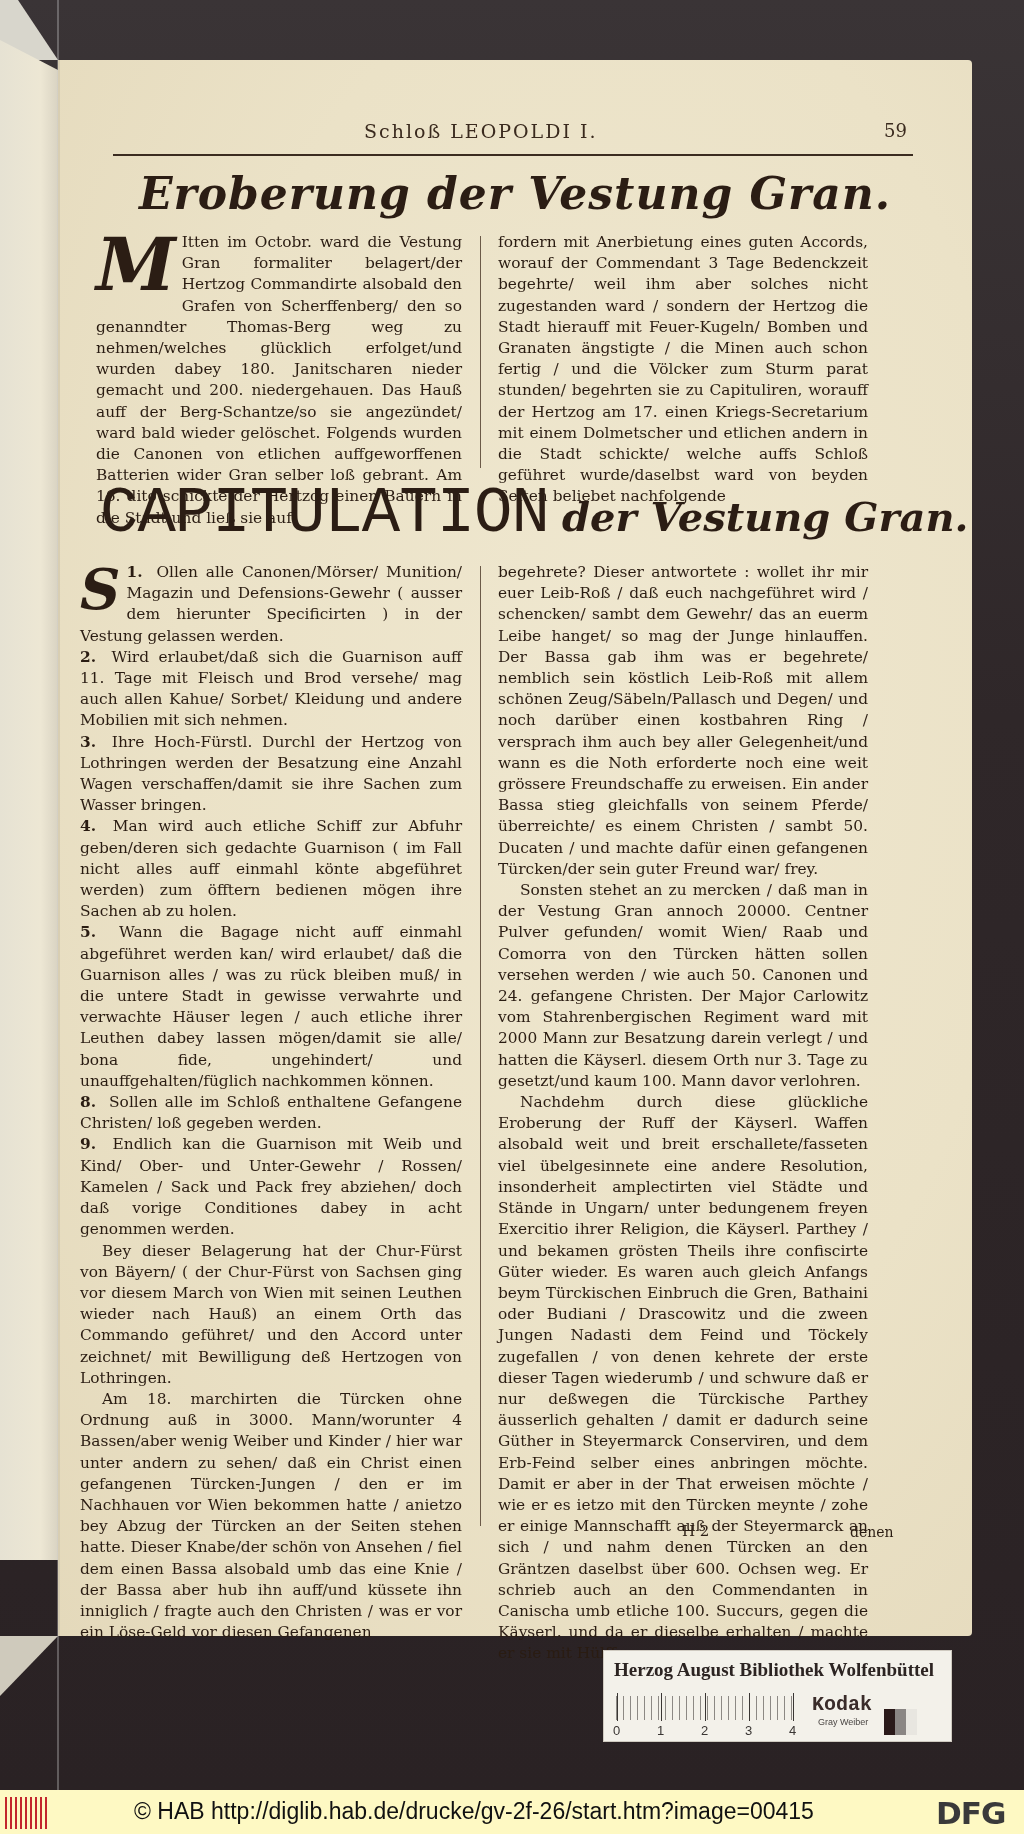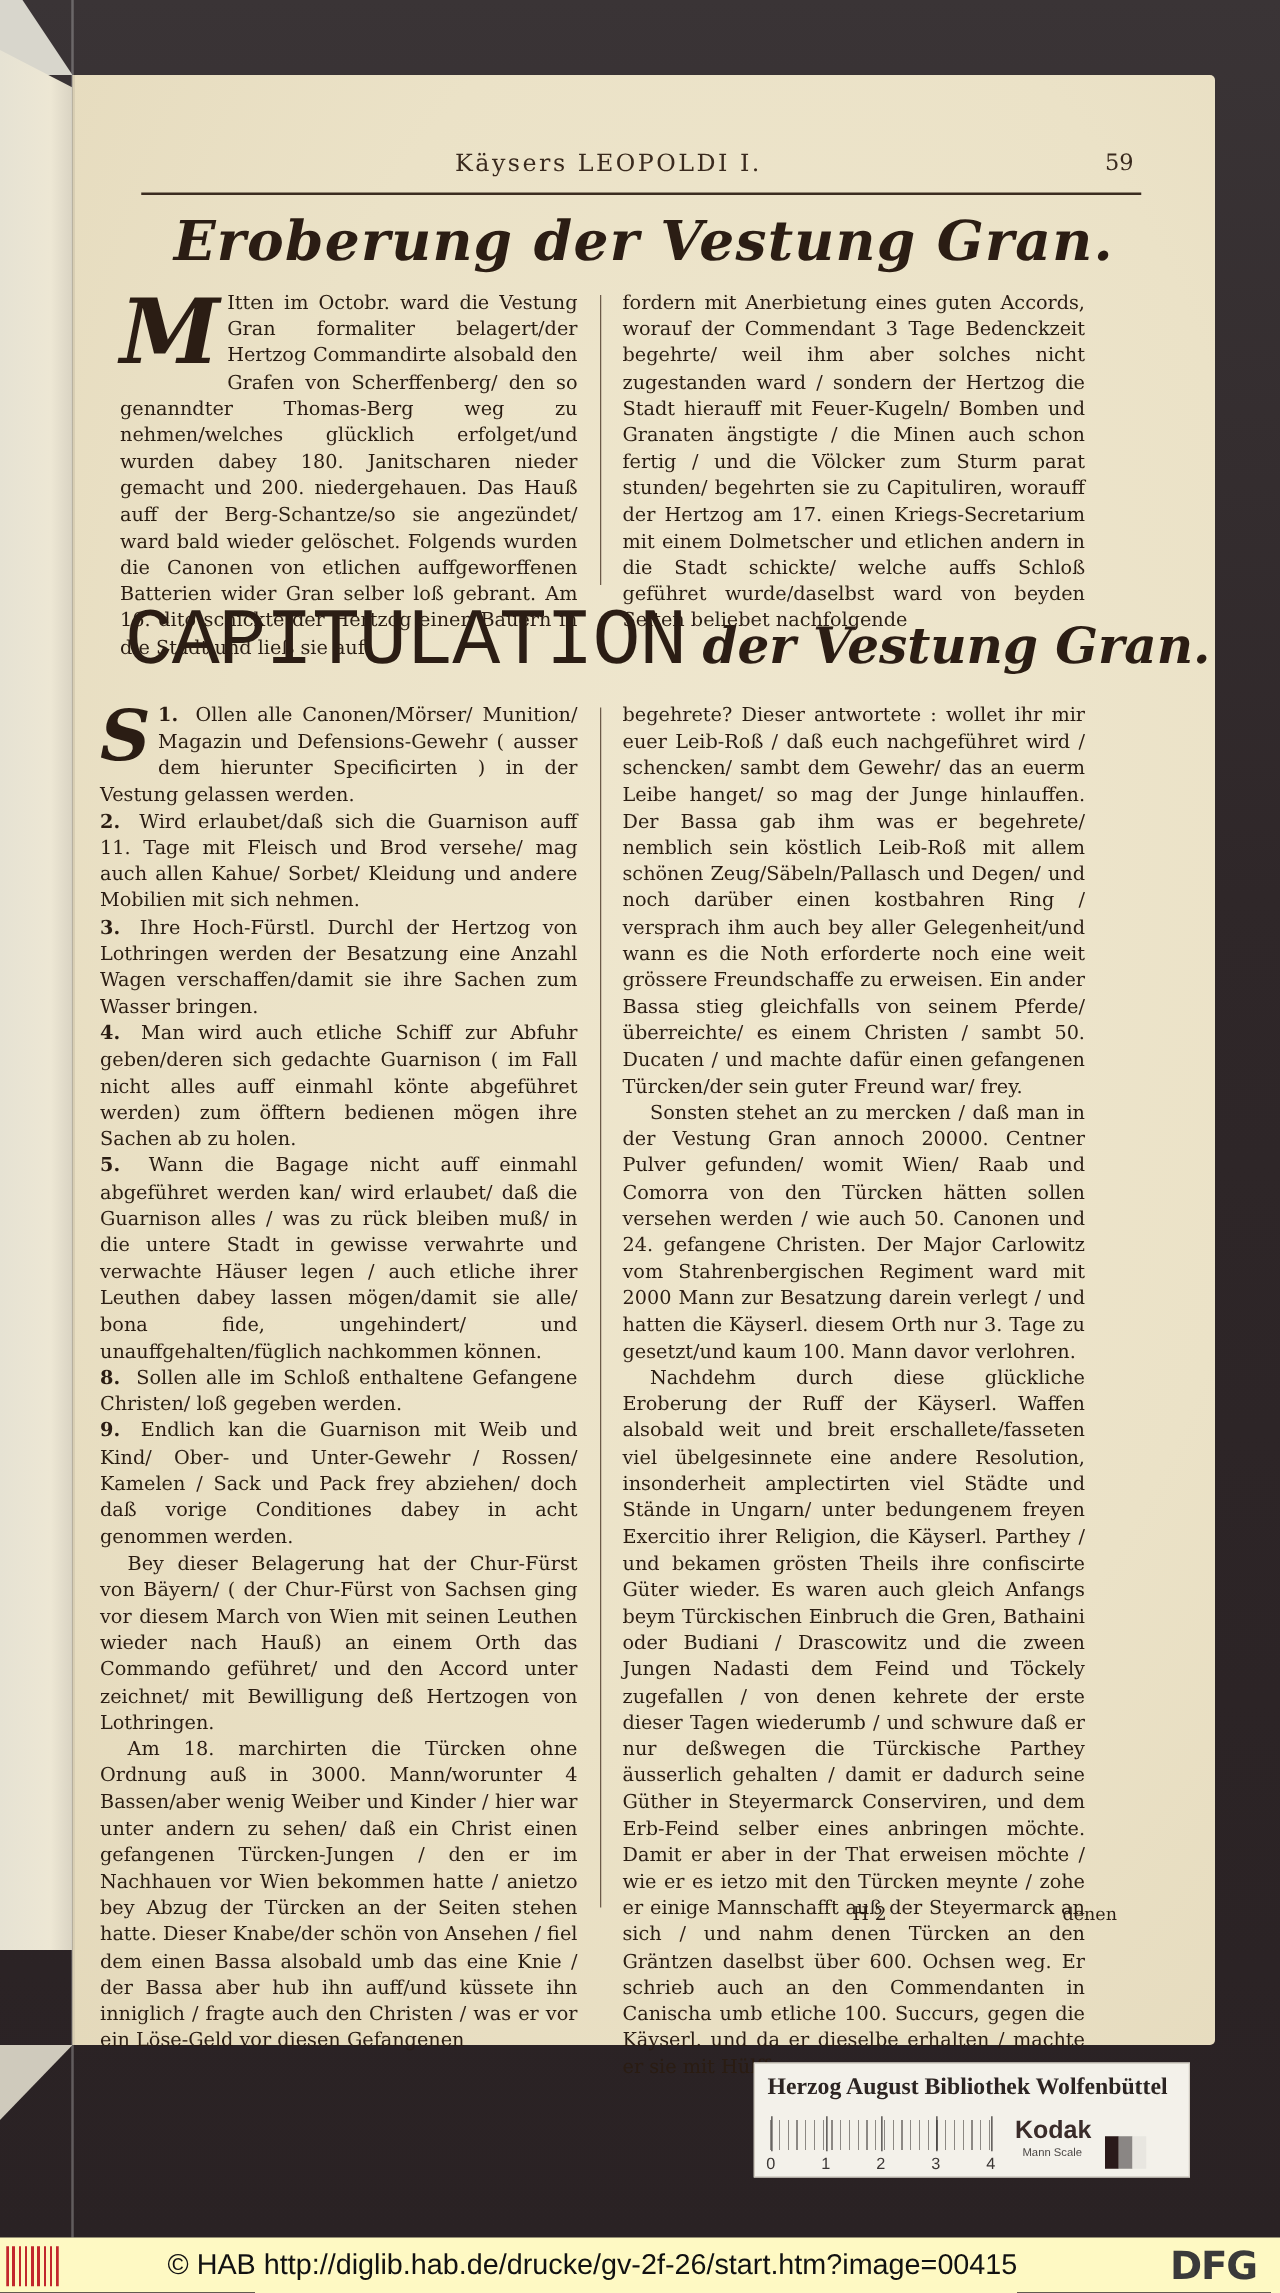--- a/index.html
+++ b/index.html
@@ -108,21 +108,21 @@
     background:
       repeating-linear-gradient(90deg, #6a6662 0 1px, transparent 1px 7px);
     opacity:0.75;
   }
   .ruler-major { position:absolute; top:42px; width:1px; height:28px; background:#3a3634; }
   .ruler-label {
     position:absolute; top:72px; font-size:13px; font-family:"Liberation Sans", sans-serif; color:#3a3634;
   }
   .kodak {
     position:absolute; left:208px; top:42px; font-size:20px; font-weight:bold;
-    font-family:Liberation Sans, sans-serif; color:#3a2c2a;
+    font-family:Liberation Mono, monospace; color:#3a2c2a;
   }
   .grayscale-label {
     position:absolute; left:214px; top:66px; font-size:9px;
     font-family:"Liberation Sans", sans-serif; color:#4a4644;
   }
   .swatch { position:absolute; top:58px; width:11px; height:26px; }
   .footer {
     position:absolute; left:0; top:1790px; width:1024px; height:44px;
     background:#fef9c3;
   }
@@ -144,21 +144,21 @@
 
 <div class="bg-dark"></div>
 <div class="facing-top"></div>
 <div class="facing-page"></div>
 <div class="facing-bottom"></div>
 <div class="gutter-line"></div>
 
 <div class="page">
 
   <div class="running-head">
-    <span class="running-title">Käysers LEOPOLDI I.</span>
+    <span class="running-title">Schloß LEOPOLDI I.</span>
     <span class="page-number">59</span>
   </div>
   <div class="head-rule"></div>
 
   <div class="title-main">Eroberung der Vestung Gran.</div>
 
   <div class="col intro-left">
     <span class="dropcap">M</span>
     <p>Itten im Octobr. ward die Vestung Gran formaliter belagert/der Hertzog Commandirte alsobald den Grafen von Scherffenberg/ den so genanndter Thomas-Berg weg zu nehmen/welches glücklich erfolget/und wurden dabey 180. Janitscharen nieder gemacht und 200. niedergehauen. Das Hauß auff der Berg-Schantze/so sie angezündet/ ward bald wieder gelöschet. Folgends wurden die Canonen von etlichen auffgeworffenen Batterien wider Gran selber loß gebrant. Am 16. dito schickte der Hertzog einen Bauern in die Stadt und ließ sie auf-</p>
   </div>
@@ -225,21 +225,21 @@
   <div class="ruler-major" style="left:57px"></div>
   <div class="ruler-major" style="left:101px"></div>
   <div class="ruler-major" style="left:145px"></div>
   <div class="ruler-major" style="left:189px"></div>
   <span class="ruler-label" style="left:9px">0</span>
   <span class="ruler-label" style="left:53px">1</span>
   <span class="ruler-label" style="left:97px">2</span>
   <span class="ruler-label" style="left:141px">3</span>
   <span class="ruler-label" style="left:185px">4</span>
   <span class="kodak">Kodak</span>
-  <span class="grayscale-label">Mann Scale</span>
+  <span class="grayscale-label">Gray Weiber</span>
   <div class="swatch" style="left:280px; background:#2a1a1a;"></div>
   <div class="swatch" style="left:291px; background:#8a8684;"></div>
   <div class="swatch" style="left:302px; background:#e8e6e0;"></div>
 </div>
 
 <div class="footer">
   <div class="footer-logo"></div>
   <span class="footer-text">© HAB http://diglib.hab.de/drucke/gv-2f-26/start.htm?image=00415</span>
   <span class="dfg">DFG</span>
 </div>

